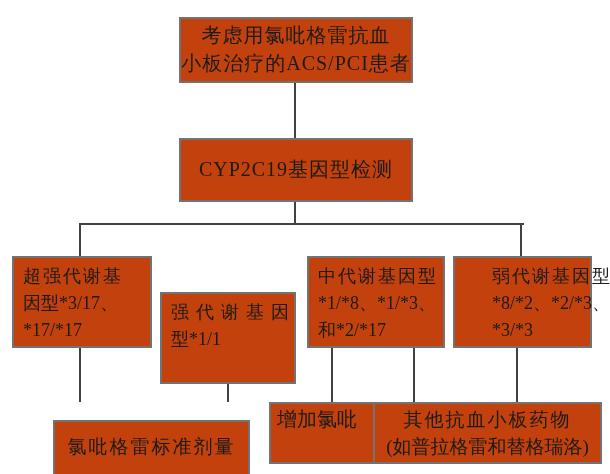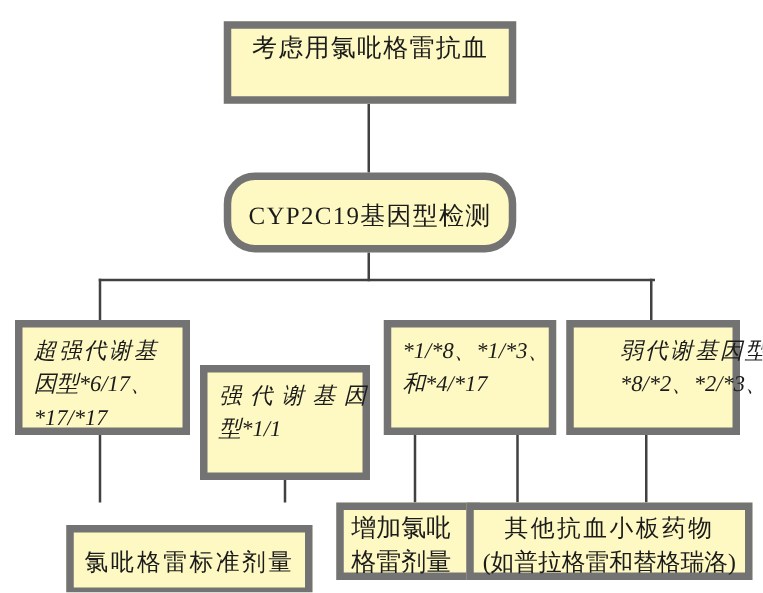--- a/index.html
+++ b/index.html
@@ -1,33 +1,33 @@
 <!DOCTYPE html>
 <html><head>
 <meta charset="utf-8">
 <style>
   html,body{margin:0;padding:0;background:#ffffff;}
   #canvas{
     position:relative;width:610px;height:474px;background:#ffffff;overflow:hidden;
     font-family:"Liberation Serif","DejaVu Serif",serif;color:#1b1b1b;
   }
   .node{
-    position:absolute;border:6px solid #737373;background:#fef9c3;
+    position:absolute;border:2px solid #737373;background:#c2410c;
     box-sizing:border-box;z-index:2;
   }
   .conn{position:absolute;background:#414141;z-index:1;}
   .cjk-line{white-space:nowrap;}
   
   .node-patient{left:179px;top:17px;width:234px;height:66px;text-align:center;
     font-size:20px;line-height:28px;padding-top:2px;letter-spacing:1px;}
   
   .node-test{left:179px;top:138px;width:234px;height:64px;text-align:center;
-    font-size:20px;line-height:58px;letter-spacing:1px;border-radius:25px;}
+    font-size:20px;line-height:58px;letter-spacing:1px;}
   
-  .gbox{top:256px;height:92px;font-size:18px;line-height:27px;padding:5px 0 0 9px;font-style:italic;}
+  .gbox{top:256px;height:92px;font-size:18px;line-height:27px;padding:5px 0 0 9px;}
   .node-ultra{left:12px;width:140px;}
   .node-extensive{left:160px;width:136px;margin-top:36px;}
   .node-intermediate{left:307px;width:138px;}
   .node-poor{left:453px;width:139px;padding-left:37px;}
   .gbox .l1{letter-spacing:2px;}
   .node-extensive .l1{letter-spacing:7px;}
   
   .node-standard{left:53px;top:420px;width:197px;height:56px;text-align:center;
     font-size:19px;line-height:50px;letter-spacing:2px;}
   .node-increase{left:269px;top:402px;width:115px;height:62px;
@@ -47,54 +47,56 @@
   <div class="conn" style="left:79px;top:223px;width:2px;height:33px;"></div>
   <div class="conn" style="left:520px;top:223px;width:2px;height:33px;"></div>
   <div class="conn" style="left:79px;top:348px;width:2px;height:54px;"></div>
   <div class="conn" style="left:227px;top:348px;width:2px;height:54px;"></div>
   <div class="conn" style="left:331px;top:348px;width:2px;height:54px;"></div>
   <div class="conn" style="left:413px;top:348px;width:2px;height:54px;"></div>
   <div class="conn" style="left:516px;top:348px;width:2px;height:54px;"></div>
 
   <div class="node node-patient">
     <div class="cjk-line">考虑用氯吡格雷抗血</div>
+    <div class="cjk-line">小板治疗的ACS/PCI患者</div>
   </div>
 
   <div class="node node-test">
     <div class="cjk-line">CYP2C19基因型检测</div>
   </div>
 
   <div class="node gbox node-ultra">
     <div class="cjk-line l1">超强代谢基</div>
-    <div class="cjk-line">因型*6/17、</div>
+    <div class="cjk-line">因型*3/17、</div>
     <div class="cjk-line">*17/*17</div>
   </div>
 
   <div class="node gbox node-extensive">
     <div class="cjk-line l1">强代谢基因</div>
     <div class="cjk-line">型*1/1</div>
   </div>
 
   <div class="node gbox node-intermediate">
+    <div class="cjk-line l1">中代谢基因型</div>
     <div class="cjk-line">*1/*8、*1/*3、</div>
-    <div class="cjk-line">和*4/*17</div>
+    <div class="cjk-line">和*2/*17</div>
   </div>
 
   <div class="node gbox node-poor">
     <div class="cjk-line l1">弱代谢基因型</div>
     <div class="cjk-line">*8/*2、*2/*3、</div>
+    <div class="cjk-line">*3/*3</div>
   </div>
 
   <div class="node node-standard">
     <div class="cjk-line">氯吡格雷标准剂量</div>
   </div>
 
   <div class="node node-increase">
     <div class="cjk-line">增加氯吡</div>
-    <div class="cjk-line">格雷剂量</div>
   </div>
 
   <div class="node node-alternative">
     <div class="cjk-line l1">其他抗血小板药物</div>
     <div class="cjk-line">(如普拉格雷和替格瑞洛)</div>
   </div>
 
 </div>
 
 </body></html>

